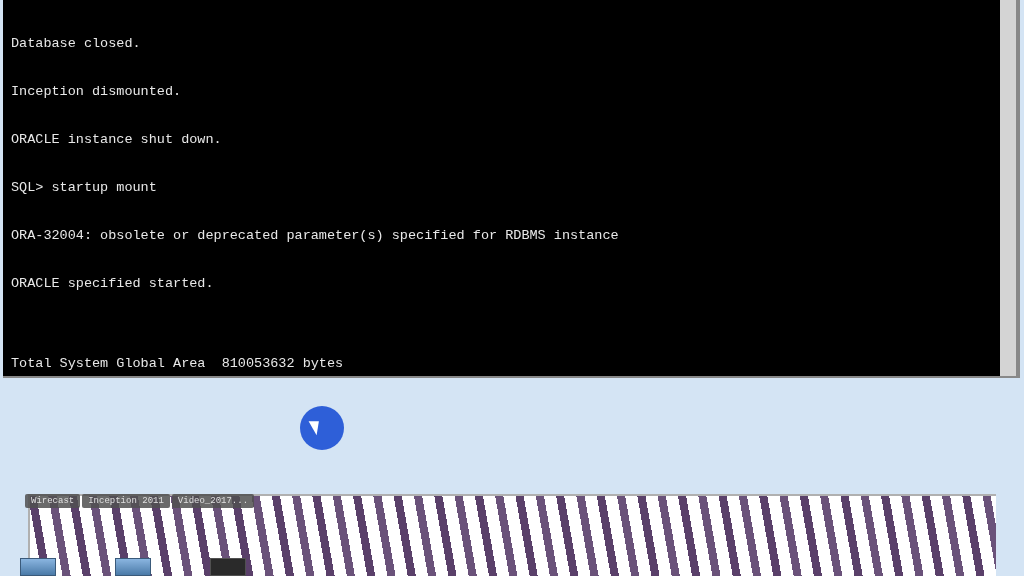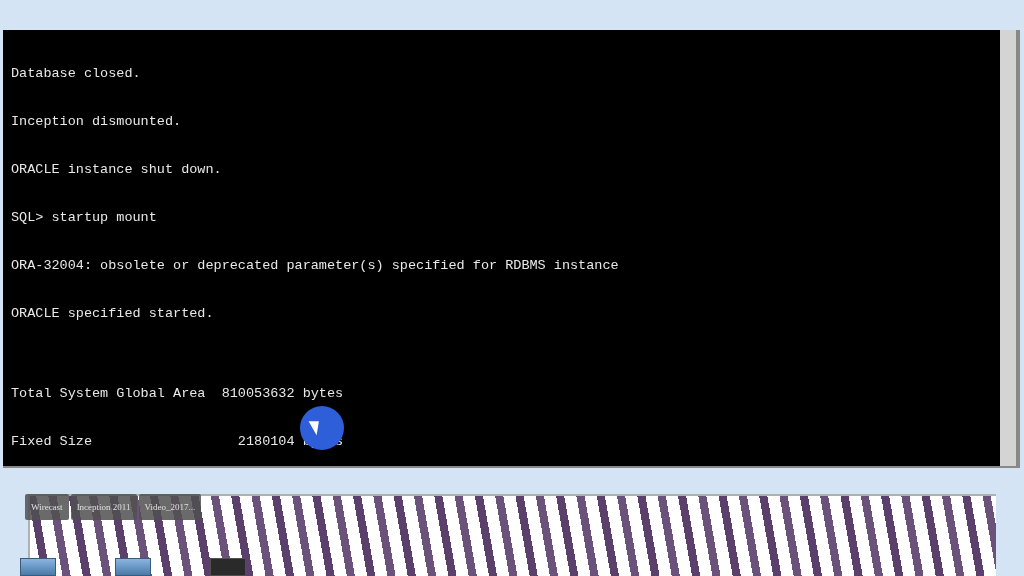--- a/index.html
+++ b/index.html
@@ -13,26 +13,25 @@
       overflow: hidden;
       background: #d4e4f4;
       position: relative;
       font-family: Arial, sans-serif;
     }
     .terminal-window {
       position: absolute;
       top: 0;
       left: 3px;
       width: 1017px;
-      height: 438px;
+      height: 378px;
       background: #000000;
       border-right: 4px solid #888888;
       border-bottom: 2px solid #888888;
       overflow: hidden;
-      margin-top: 30px;
     }
     .terminal-content {
       padding: 4px 8px;
       font-family: 'Consolas', 'Courier New', monospace;
       font-size: 13.5px;
       line-height: 16px;
       color: #e8e8e8;
       white-space: pre;
       font-weight: 500;
     }
@@ -97,23 +96,23 @@
       top: 494px;
       left: 25px;
       display: flex;
       gap: 2px;
       z-index: 5;
     }
     .taskbar-item {
       background: rgba(80, 80, 80, 0.85);
       color: #e0e0e0;
       font-size: 9px;
-      padding: 8px 6px;
+      padding: 2px 6px;
       border-radius: 2px;
-      font-family: Liberation Serif, serif;
+      font-family: Liberation Mono, monospace;
     }
     .desktop-icons {
       position: absolute;
       bottom: 0;
       left: 20px;
       display: flex;
       gap: 55px;
       z-index: 1;
     }
     .desktop-icon {

